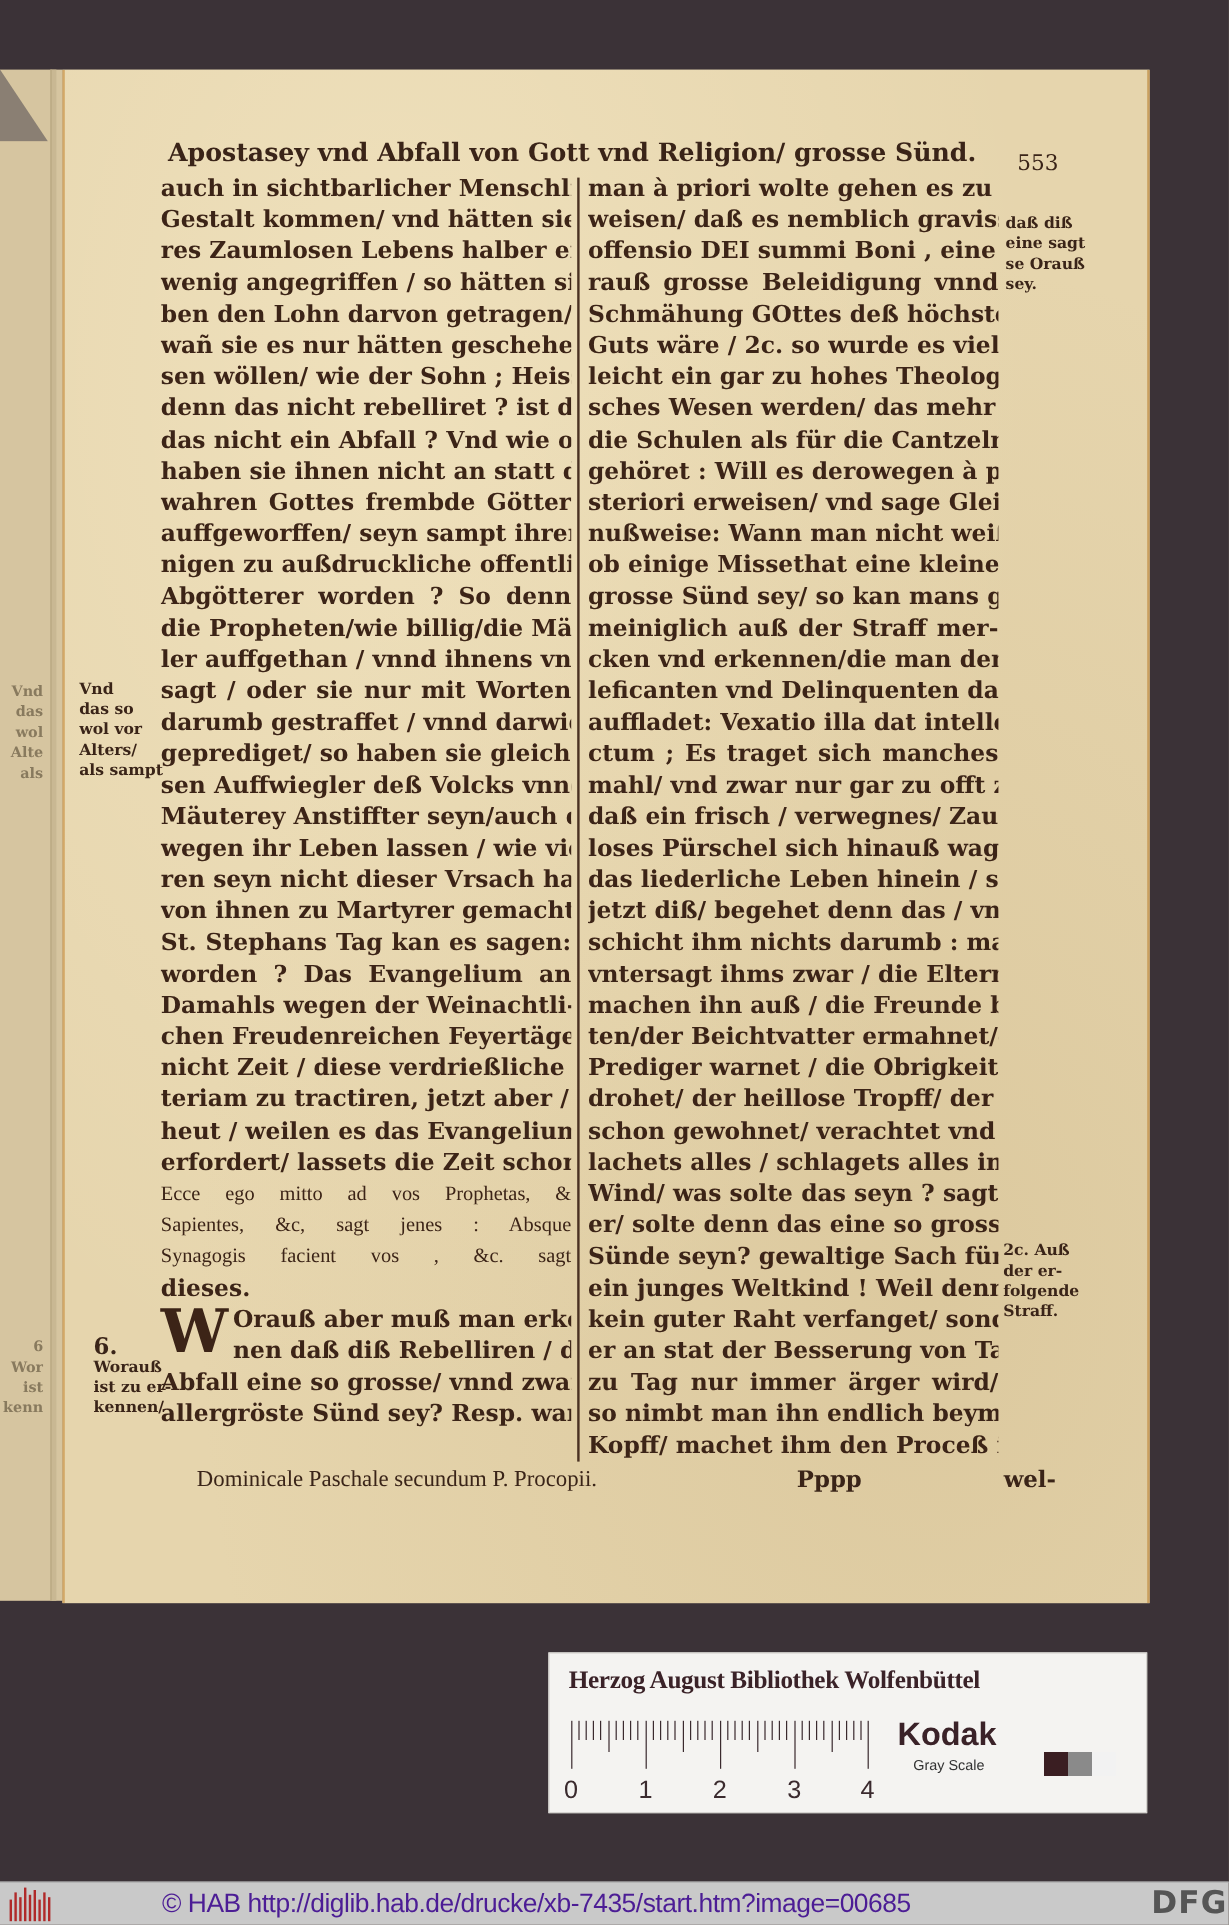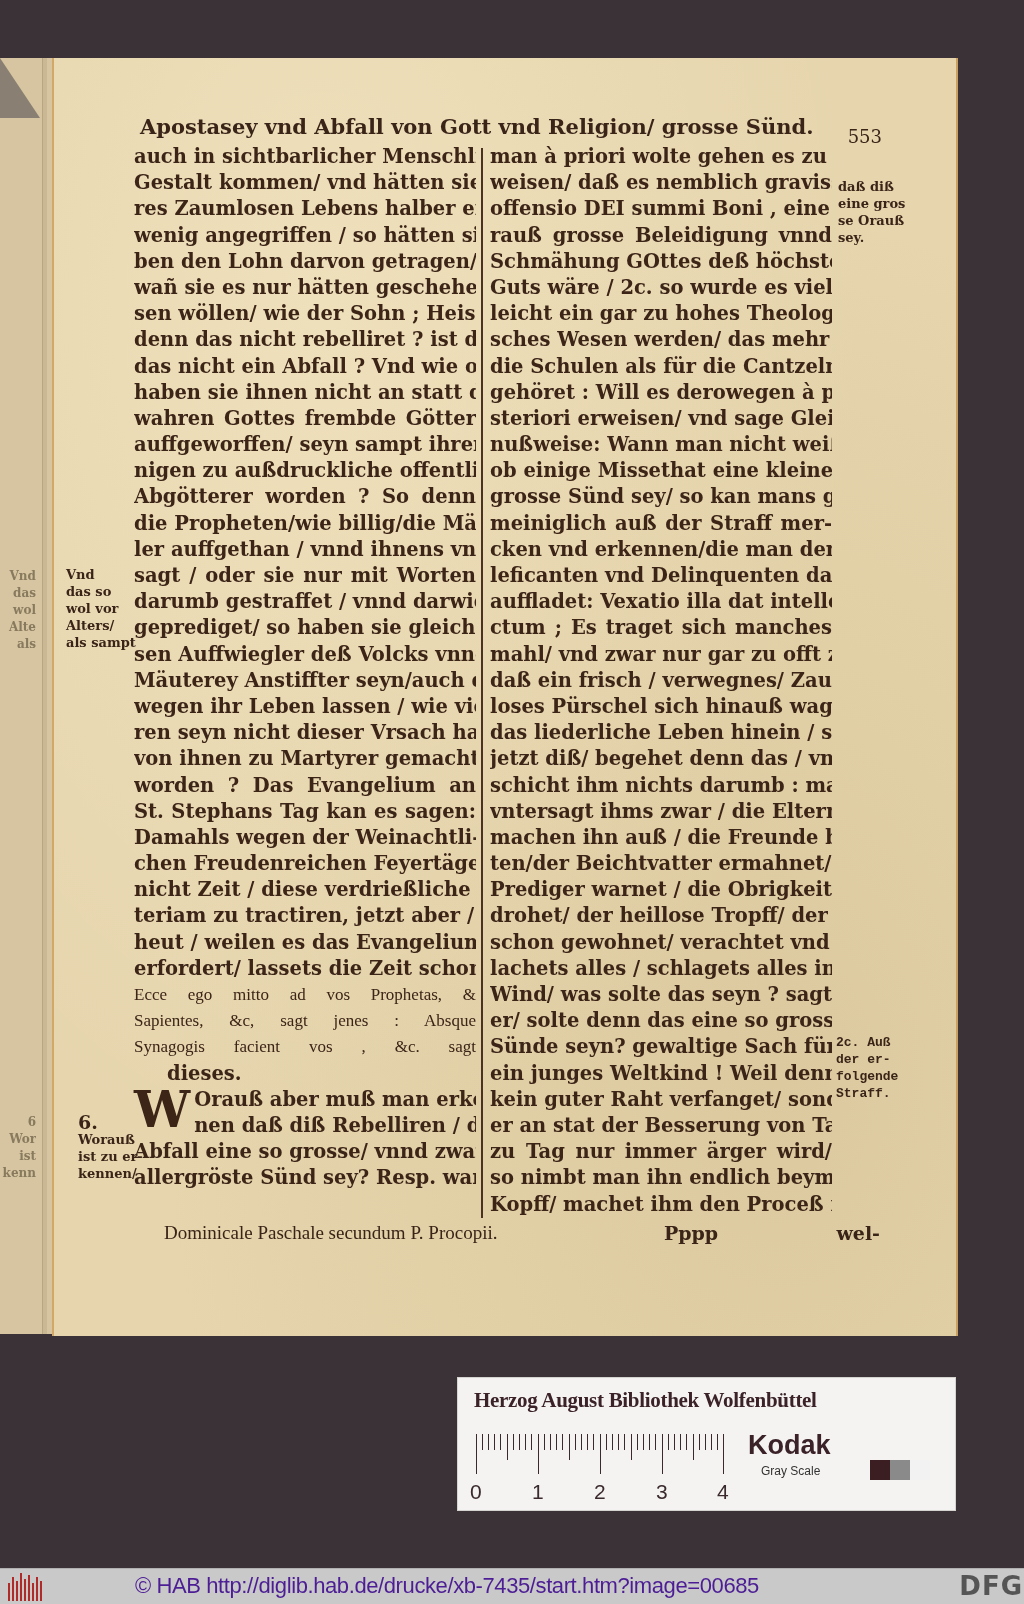--- a/index.html
+++ b/index.html
@@ -33,21 +33,21 @@
   }
   .page-number { position:absolute; right:0; top:0; font-weight:normal; font-size:18px;margin-top:12px; }
   .col {
     position:absolute; top:86px; font-family:"DejaVu Serif", serif; font-weight:bold;
     color:#3c2417; font-size:19.5px; line-height:26.2px;
   }
   .col-left { left:82px; width:342px; }
   .col-right { left:438px; width:342px; }
   .col-rule { position:absolute; left:429px; top:90px; width:2px; height:1070px; background:#4a3122; }
   .line { white-space:nowrap; overflow:hidden; text-align:justify; text-align-last:justify; height:26.2px; }
-  .line.last { text-align-last:left;margin-left:33px; }
+  .line.last { text-align-last:left; }
   .line.center { text-align:center; text-align-last:center; }
   .latin { font-family:"Liberation Serif", serif; font-weight:normal; font-size:17px; }
   .margin-note {
     position:absolute; font-family:"DejaVu Serif", serif; font-weight:bold; font-size:13px;
     line-height:17px; color:#3a2418;
   }
   .margin-note .num { font-size:19px; }
   .dropcap { float:left; font-size:50px; line-height:46px; margin-right:4px; font-family:"DejaVu Serif", serif; font-weight:bold; }
   .footer-line {
     position:absolute; left:112px; top:1164px; width:716px; height:28px; white-space:nowrap;
@@ -133,22 +133,22 @@
     <div class="line">die Propheten/wie billig/die Mäu-</div>
     <div class="line">ler auffgethan / vnnd ihnens vnter-</div>
     <div class="line">sagt / oder sie nur mit Worten</div>
     <div class="line">darumb gestraffet / vnnd darwider</div>
     <div class="line">geprediget/ so haben sie gleich müs-</div>
     <div class="line">sen Auffwiegler deß Volcks vnnd</div>
     <div class="line">Mäuterey Anstiffter seyn/auch deß-</div>
     <div class="line">wegen ihr Leben lassen / wie viel de-</div>
     <div class="line">ren seyn nicht dieser Vrsach halben</div>
     <div class="line">von ihnen zu Martyrer gemacht</div>
+    <div class="line">St. Stephans Tag kan es sagen:</div>
     <div class="line">worden ? Das Evangelium an</div>
-    <div class="line">St. Stephans Tag kan es sagen:</div>
     <div class="line">Damahls wegen der Weinachtli-</div>
     <div class="line">chen Freudenreichen Feyertägen ist</div>
     <div class="line">nicht Zeit / diese verdrießliche ma-</div>
     <div class="line">teriam zu tractiren, jetzt aber / vnnd</div>
     <div class="line">heut / weilen es das Evangelium</div>
     <div class="line">erfordert/ lassets die Zeit schon zu.</div>
     <div class="line latin">Ecce ego mitto ad vos Prophetas, &amp;</div>
     <div class="line latin">Sapientes, &amp;c, sagt jenes : Absque</div>
     <div class="line latin">Synagogis facient vos , &amp;c. sagt</div>
     <div class="line last">dieses.</div>
@@ -200,38 +200,38 @@
     <div class="line">ein junges Weltkind ! Weil denn</div>
     <div class="line">kein guter Raht verfanget/ sondern</div>
     <div class="line">er an stat der Besserung von Tag</div>
     <div class="line">zu Tag nur immer ärger wird/</div>
     <div class="line">so nimbt man ihn endlich beym</div>
     <div class="line">Kopff/ machet ihm den Proceß in</div>
   </div>
 
   <div class="margin-note" style="left:786px; top:120px;">
     <div>daß diß</div>
-    <div>eine gros</div>
+    <div>eine sagt</div>
     <div>se Orauß</div>
     <div>sey.</div>
   </div>
   <div class="margin-note" style="left:14px; top:508px;">
     <div>Vnd</div>
     <div>das so</div>
     <div>wol vor</div>
     <div>Alters/</div>
     <div>als sampt</div>
   </div>
   <div class="margin-note" style="left:26px; top:1056px;">
     <div class="num">6.</div>
     <div>Worauß</div>
     <div>ist zu er-</div>
     <div>kennen/</div>
   </div>
-  <div class="margin-note" style="left:784px; top:976px;font-family:Liberation Mono, monospace;">
+  <div class="margin-note" style="left:784px; top:976px;">
     <div>2c. Auß</div>
     <div>der er-</div>
     <div>folgende</div>
     <div>Straff.</div>
   </div>
 
   <div class="footer-line">
     <span>Dominicale Paschale secundum P. Procopii.</span>
     <span class="sig">Pppp</span>
     <span class="catch">wel-</span>

